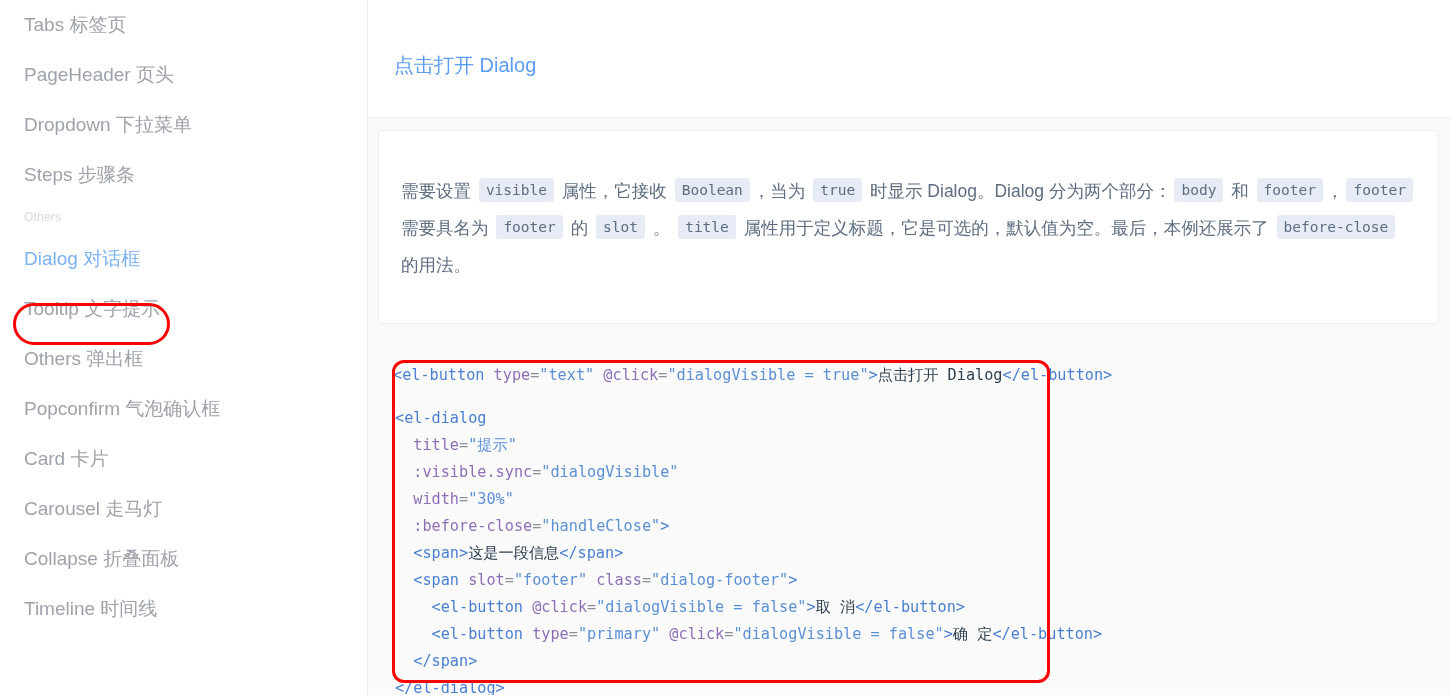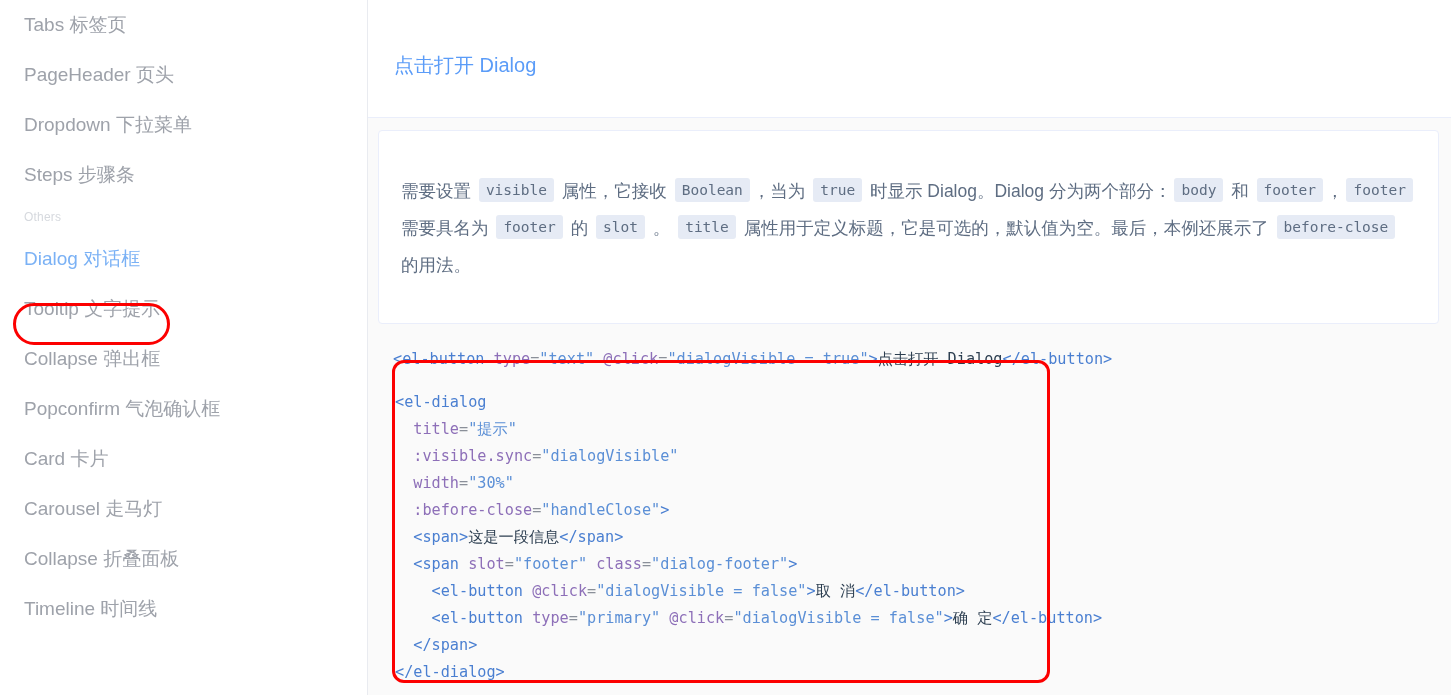--- a/index.html
+++ b/index.html
@@ -71,21 +71,21 @@
     font-size: 20px;
     cursor: pointer;
     background: none;
     border: none;
     padding: 0;
     font-family: "Liberation Sans", "DejaVu Sans", sans-serif;
   }
 
   
   .desc-card {
-    margin: 12px 12px 0 10px;
+    margin: 12px 12px 16px 10px;
     background: #ffffff;
     border: 1px solid #eaeefb;
     border-radius: 4px;
     padding: 24px 22px 22px 22px;
   }
   .desc-text {
     font-size: 17.5px;
     line-height: 37px;
     color: #5e6d82;
   }
@@ -156,21 +156,21 @@
     <div id="sidebar-top-items">
         <div class="nav-item"><span>Tabs 标签页</span></div>
         <div class="nav-item"><span>PageHeader 页头</span></div>
         <div class="nav-item"><span>Dropdown 下拉菜单</span></div>
         <div class="nav-item"><span>Steps 步骤条</span></div>
       </div>
     <div class="nav-group-label">Others</div>
     <div id="sidebar-group-items">
         <div class="nav-item active"><span>Dialog 对话框</span></div>
         <div class="nav-item"><span>Tooltip 文字提示</span></div>
-        <div class="nav-item"><span>Collapse 弹出框</span></div>
+        <div class="nav-item"><span>Others 弹出框</span></div>
         <div class="nav-item"><span>Popconfirm 气泡确认框</span></div>
         <div class="nav-item"><span>Card 卡片</span></div>
         <div class="nav-item"><span>Carousel 走马灯</span></div>
         <div class="nav-item"><span>Collapse 折叠面板</span></div>
         <div class="nav-item"><span>Timeline 时间线</span></div>
       </div>
   </nav>
 
   <main id="main">
 

